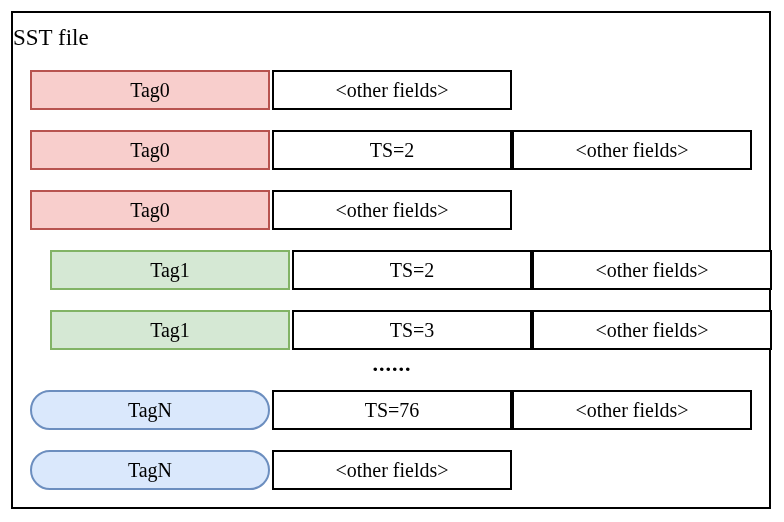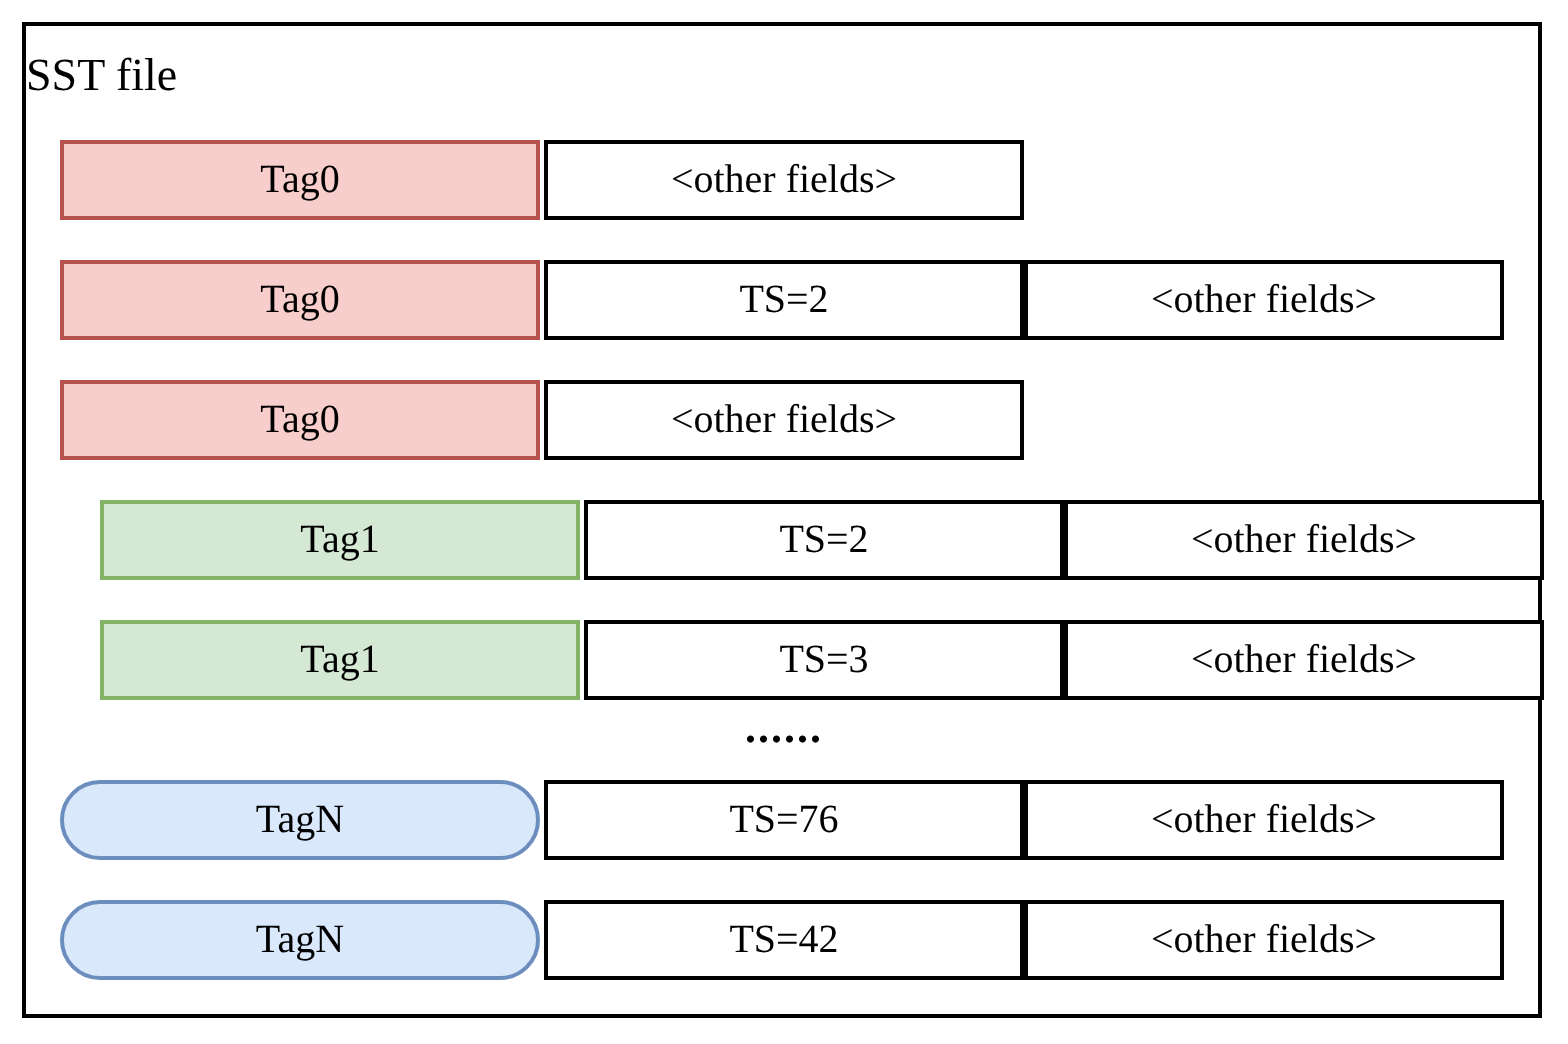--- a/index.html
+++ b/index.html
@@ -111,16 +111,15 @@
   <div class="ellipsis">......</div>
 
   <div class="row row-y5">
     <div class="cell tag blue">TagN</div>
     <div class="cell ts">TS=76</div>
     <div class="cell other">&lt;other fields&gt;</div>
   </div>
 
   <div class="row row-y6">
     <div class="cell tag blue">TagN</div>
-    <div class="cell ts">TS=42</div>
     <div class="cell other">&lt;other fields&gt;</div>
   </div>
 </div>
 
 </body></html>

